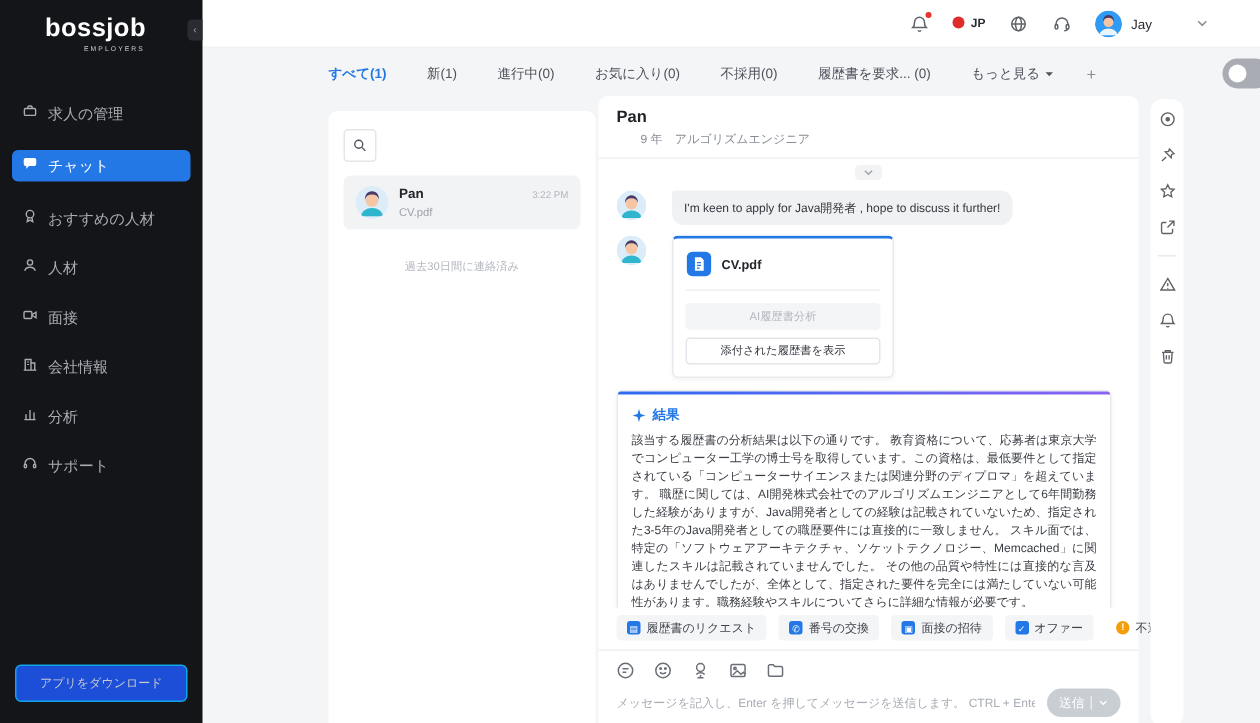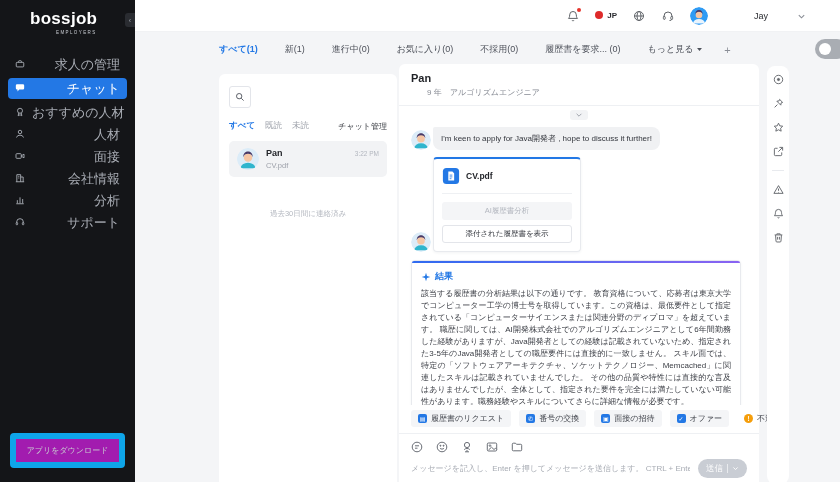--- a/index.html
+++ b/index.html
@@ -7,36 +7,36 @@
   body { font-family:"Liberation Sans", sans-serif; background:#f4f5f7; }
   .app { position:relative; width:840px; height:482px; display:flex; overflow:hidden; }
 
   
   .sidebar { width:135px; flex-shrink:0; background:#141518; color:#fff; display:flex; flex-direction:column; position:relative; z-index:5; }
   .logo-wrap { padding:9px 0 4px 30px; }
   .logo { font-size:17px; font-weight:bold; letter-spacing:.3px; color:#fff; }
   .logo-sub { font-size:4.5px; letter-spacing:1.4px; color:#c8cbd1; margin:1px 0 0 26px; }
   .collapse-btn { position:absolute; right:0; top:13px; width:10px; height:14px; background:#2a2c31; border-radius:3px 0 0 3px; color:#9aa0a8; font-size:7px; display:flex; align-items:center; justify-content:center; cursor:pointer; }
   .menu { margin-top:12px; flex:1; }
-  .menu-item { display:flex; align-items:center; gap:7px; height:17px; margin:5px 8px; padding:0 7px; border-radius:4px; font-size:13px; color:#a9adb5; cursor:pointer; white-space:nowrap;justify-content:space-between; }
+  .menu-item { display:flex; align-items:center; gap:7px; height:17px; margin:16px 8px; padding:0 7px; border-radius:4px; font-size:10px; color:#a9adb5; cursor:pointer; white-space:nowrap; }
   .menu-item svg { flex-shrink:0; }
   .menu-item.active { background:#2378e5; color:#fff; height:21px; }
-  .download-btn { margin:0 10px 14px 10px; background:#a21caf; border:6px solid #0ea5e9; border-radius:4px; text-align:center; padding:6px 0; font-size:8px; color:#c7cad0; cursor:pointer; }
+  .download-btn { margin:0 10px 14px 10px; background:#1d4ed8; border:1px solid #0ea5e9; border-radius:4px; text-align:center; padding:6px 0; font-size:8px; color:#c7cad0; cursor:pointer; }
 
   
   .content { flex:1; display:flex; flex-direction:column; min-width:0; }
   .topbar { height:32px; background:#fff; border-bottom:1px solid #f1f2f4; display:flex; align-items:center; justify-content:flex-end; gap:15px; padding-right:34px; flex-shrink:0; }
   .tb-ic { position:relative; width:14px; height:14px; display:flex; align-items:center; justify-content:center; color:#5f6368; cursor:pointer; }
   .red-dot { position:absolute; top:-1px; right:-1px; width:4px; height:4px; border-radius:50%; background:#e5342c; }
   .locale { display:flex; gap:4px; cursor:pointer; }
   .flag { width:8px; height:8px; border-radius:50%; background:#de2b2b; }
   .locale-label { font-size:8px; font-weight:bold; color:#2a2c31; }
   .user-chip { display:flex; align-items:center; gap:6px; cursor:pointer; }
   .avatar { border-radius:50%; overflow:hidden; flex-shrink:0; }
-  .user-name { font-size:9px; color:#2a2c31;margin-left:40px; }
+  .user-name { font-size:9px; color:#2a2c31; }
   .user-caret { margin-left:14px; color:#8a8e96; }
 
   .workspace { flex:1; padding:5px 0 0 84px; display:flex; flex-direction:column; min-height:0; }
   .tabs { display:flex; align-items:center; gap:27px; height:25px; font-size:9px; color:#4e525b; flex-shrink:0; }
   .tab { cursor:pointer; display:flex; align-items:center; gap:3px; white-space:nowrap; }
   .tab.active { color:#2378e5; font-weight:bold; }
   .tab-caret { color:#4e525b; }
   .tab-add { font-size:11px; color:#8a8e96; cursor:pointer; margin-left:-6px; }
 
   .panels { display:flex; align-items:stretch; flex:1; min-height:0; margin-top:2px; }
@@ -50,36 +50,36 @@
   .list-filters { display:flex; align-items:center; gap:10px; margin-top:12px; font-size:8.5px; }
   .lf { color:#9da1aa; cursor:pointer; }
   .lf.active { color:#2378e5; font-weight:bold; }
   .lf-manage { margin-left:auto; color:#33363d; font-size:8px; cursor:pointer; }
   .chat-item { margin-top:9px; background:#f2f3f5; border-radius:5px; padding:7px 8px; display:flex; gap:7px; cursor:pointer; }
   .ci-main { flex:1; min-width:0; }
   .ci-top { display:flex; justify-content:space-between; align-items:baseline; }
   .ci-name { font-size:9px; font-weight:bold; color:#24262b; }
   .ci-time { font-size:6.5px; color:#b3b7bf; }
   .ci-preview { font-size:7.5px; color:#9da1aa; margin-top:3px; }
-  .list-note { text-align:center; font-size:7.5px; color:#b3b7bf; margin-top:32px; }
+  .list-note { text-align:center; font-size:7.5px; color:#b3b7bf; margin-top:20px; }
 
   
   .chatmain { width:360px; background:#fff; margin-left:2px; display:flex; flex-direction:column; min-height:0; border-radius:6px 6px 0 0; }
   .chat-header { display:flex; align-items:center; justify-content:space-between; padding:8px 12px 7px; border-bottom:1px solid #eef0f3; flex-shrink:0; }
   .ch-name { font-size:11px; font-weight:bold; color:#1f2126; }
   .ch-meta { font-size:8px; color:#878b94; margin-top:3px;margin-left:16px; }
   .ch-meta span + span { margin-left:6px; }
   .ch-buttons { display:flex; gap:8px; }
   .btn-outline { display:flex; align-items:center; gap:4px; height:20px; padding:0 9px; border-radius:4px; font-size:8.5px; cursor:pointer; }
   .btn-profile { border:1px solid #8fb4f0; color:#2378e5; background:#fff; }
   .btn-resume { border:1px solid #f6d79e; color:#e89214; background:#fffdf6; }
 
   .chat-body { flex:1; min-height:0; overflow:hidden; padding:4px 12px 0; display:flex; flex-direction:column; }
   .collapse-pill { margin:0 auto; width:18px; height:10px; background:#f2f3f5; border-radius:3px; display:flex; align-items:center; justify-content:center; color:#9da1aa; cursor:pointer; flex-shrink:0; }
-  .msg-row { display:flex; gap:2px; margin-top:7px;align-items:flex-end; }
+  .msg-row { display:flex; gap:17px; margin-top:7px; }
   .bubble { background:#f0f1f3; border-radius:2px 8px 8px 8px; padding:6px 8px; font-size:8px; color:#33363d; max-width:290px; }
 
   .cv-card { width:148px; background:#fff; border:1px solid #e8eaee; border-top:2px solid #2378e5; border-radius:4px; padding:8px; box-shadow:0 1px 3px rgba(40,50,70,.06); }
   .cv-file { display:flex; align-items:center; gap:6px; }
   .cv-name { font-size:8.5px; font-weight:bold; color:#24262b; }
   .cv-div { height:1px; background:#eef0f3; margin:8px 0; }
   .cv-btn { height:18px; border-radius:3px; font-size:7.5px; display:flex; align-items:center; justify-content:center; cursor:pointer; }
   .cv-btn.disabled { background:#f4f5f7; color:#b3b7bf; cursor:default; }
   .cv-btn.view { background:#fff; border:1px solid #e3e5ea; color:#33363d; margin-top:5px; }
 
@@ -266,26 +266,20 @@
         <section class="chatlist">
           <div class="search-row">
             <button class="search-btn">
               <span style="display:flex;">
                   <svg width="10" height="10" viewBox="0 0 12 12" fill="none" stroke="currentColor" stroke-width="1.1">
                     <circle cx="5" cy="5" r="3.2"></circle>
                     <path d="M7.5 7.5 10.3 10.3"></path>
                   </svg>
                 </span>
             </button>
-          </div>
-          <div class="list-filters">
-            <span class="lf active">すべて</span>
-            <span class="lf">既読</span>
-            <span class="lf">未読</span>
-            <span class="lf-manage">チャット管理</span>
           </div>
           <div class="chat-item">
             <span class="avatar" style="width:22px;height:22px;">
               <svg width="22" height="22" viewBox="0 0 24 24">
                   <circle cx="12" cy="12" r="12" fill="#dcecf8"></circle>
                   <path d="M4 22a8 6 0 0 1 16 0z" fill="#2fb5cd"></path>
                   <circle cx="12" cy="10.5" r="4.6" fill="#f6c6a4"></circle>
                   <path d="M6.8 10a5.4 5.2 0 0 1 10.4 0c0-3.2-1.6-6.2-5.2-6.2s-5.2 3-5.2 6.2z" fill="#4a3a66"></path>
                 </svg>
             </span>

